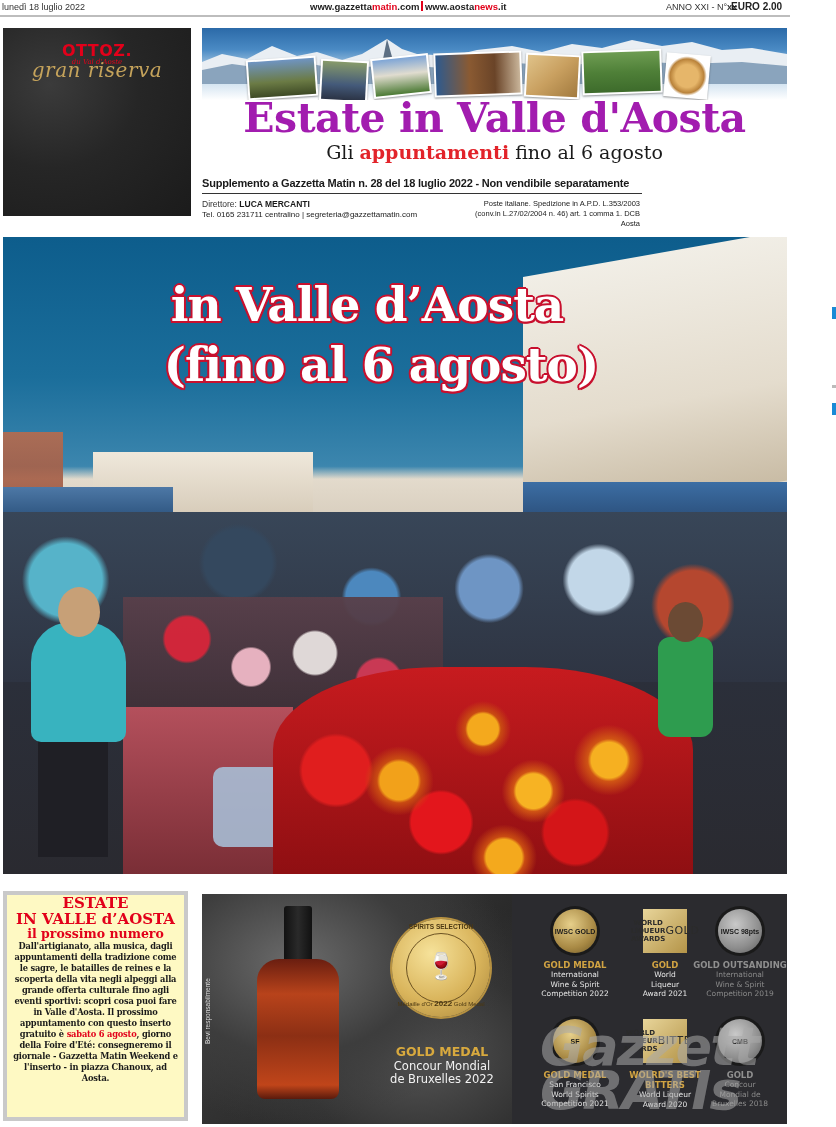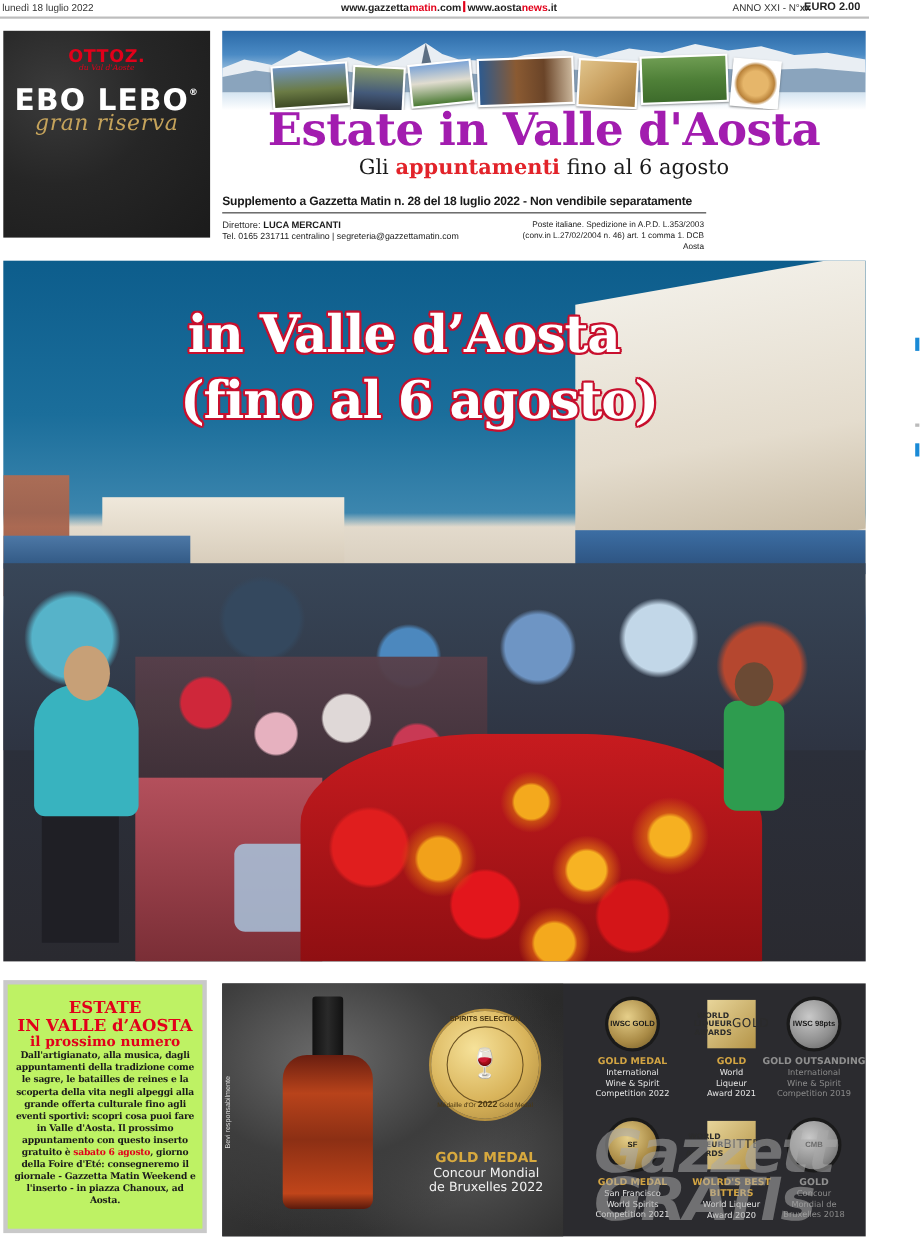--- a/index.html
+++ b/index.html
@@ -90,21 +90,21 @@
   .hero-title .l1 { padding-right: 44px; }
   .hero-title .l2 { padding-right: 56px; }
   .hero-title .l3 { padding-right: 28px; }
 
   
   .marker { position: absolute; left: 832px; width: 4px; height: 12px; background: #1a8ad6; }
   .marker-gray { position: absolute; left: 832px; top: 385px; width: 4px; height: 3px; background: #bbb; }
 
   
   .card { position: absolute; left: 3px; top: 891px; width: 185px; height: 230px; background: #c9c9c9; padding: 4px; }
-  .card-inner { width: 100%; height: 100%; background: #bef264; padding-top: 13px; text-align: center; }
+  .card-inner { width: 100%; height: 100%; background: #fef9c3; padding-top: 0; text-align: center; }
   .card .h1 { font-family: "DejaVu Serif", serif; font-weight: bold; color: #e2001a; font-size: 15px; line-height: 16px; }
   .card .h2 { font-family: "DejaVu Serif", serif; font-weight: bold; color: #e2001a; font-size: 12.5px; line-height: 13px; }
   .card .body { font-family: "DejaVu Serif", serif; font-weight: bold; color: #1a1a1a; font-size: 8.3px; line-height: 11px; padding: 0 4px; margin-top: 1px; letter-spacing: -0.2px; }
   .card .body .red { color: #e2001a; }
 
   
   .ad-bottom { position: absolute; left: 202px; top: 894px; width: 585px; height: 230px; background: #2b2b2f; overflow: hidden; color: #fff; }
   .ad-bottom .rock { position: absolute; left: 0; top: 0; width: 310px; height: 230px; background:
       radial-gradient(ellipse at 30% 30%, #6b6b6b 0%, #3d3d3d 40%, transparent 70%),
       radial-gradient(ellipse at 70% 70%, #555 0%, #333 40%, transparent 70%),
@@ -149,21 +149,20 @@
     <span><span>www.gazzetta</span><span class="red">matin</span><span>.com</span></span><span class="sep"></span><span><span>www.aosta</span><span class="red">news</span><span>.it</span></span>
   </span>
   <span class="issue"><span>ANNO XXI - N°</span><b>xx</b></span>
   <span class="price">EURO 2.00</span>
 </div>
 <div class="topline"></div>
 
 <div class="ad-top">
   <div class="brand">OTTOZ.</div>
   <div class="brand-sub">du Val d'Aoste</div>
-  <div class="product"><span>EBO LEBO</span><sup>®</sup></div>
   <div class="script">gran riserva</div>
 </div>
 
 <div class="banner">
   <svg class="mountains" viewBox="0 0 585 50" preserveAspectRatio="none">
     <polygon points="0,50 0,28 20,20 45,25 70,12 95,22 115,18 140,26 160,20 185,5 200,15 215,20 250,22 275,16 310,12 340,18 370,10 400,14 430,6 460,12 490,8 520,16 550,14 585,20 585,50" fill="#e9eef3"></polygon>
     <polygon points="0,50 0,36 30,30 60,34 100,28 140,36 190,30 240,34 300,28 360,32 420,26 480,30 540,28 585,32 585,50" fill="#8aa4bd"></polygon>
     <polygon points="180,30 185,5 192,30" fill="#5d6f83"></polygon>
   </svg>
   <div class="photo" style="left:45px; top:30px; width:70px; height:40px; transform:rotate(-4deg);">

